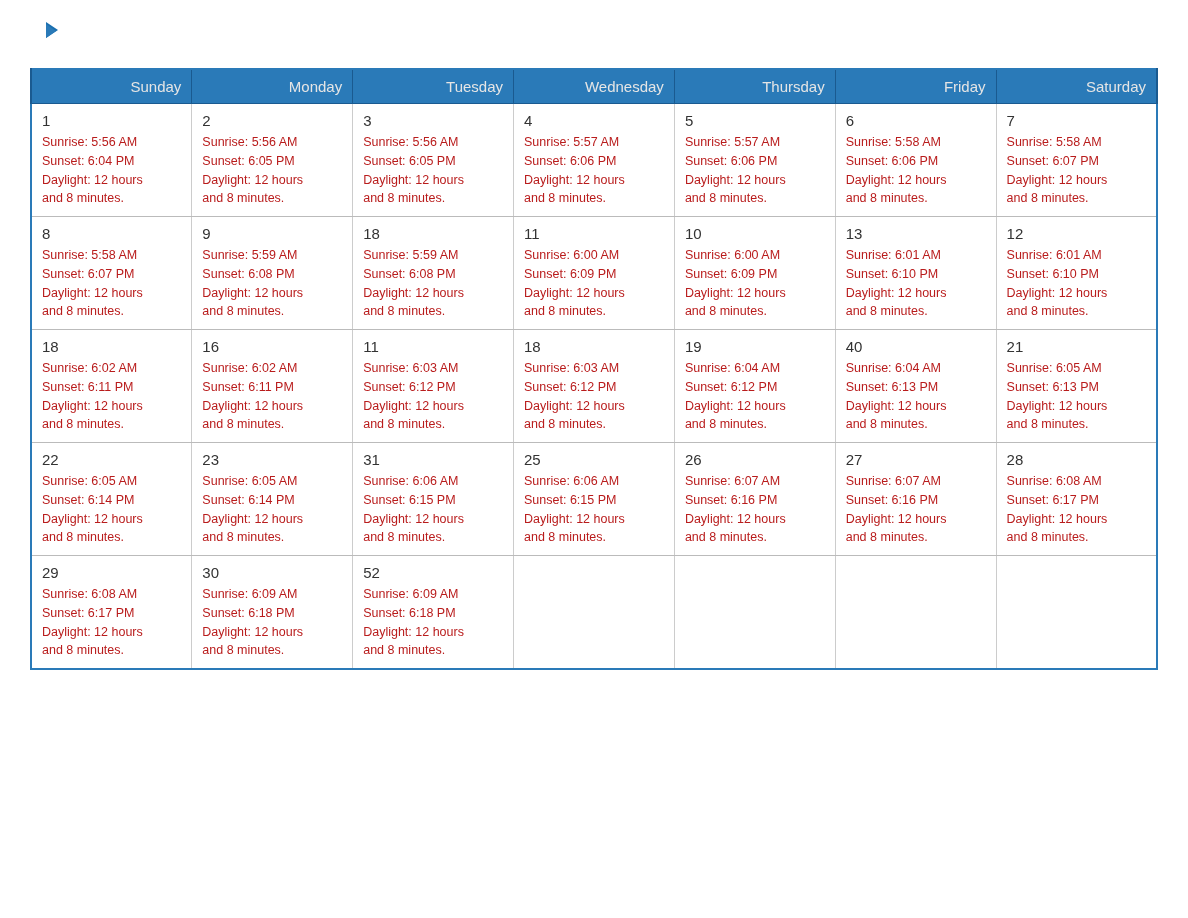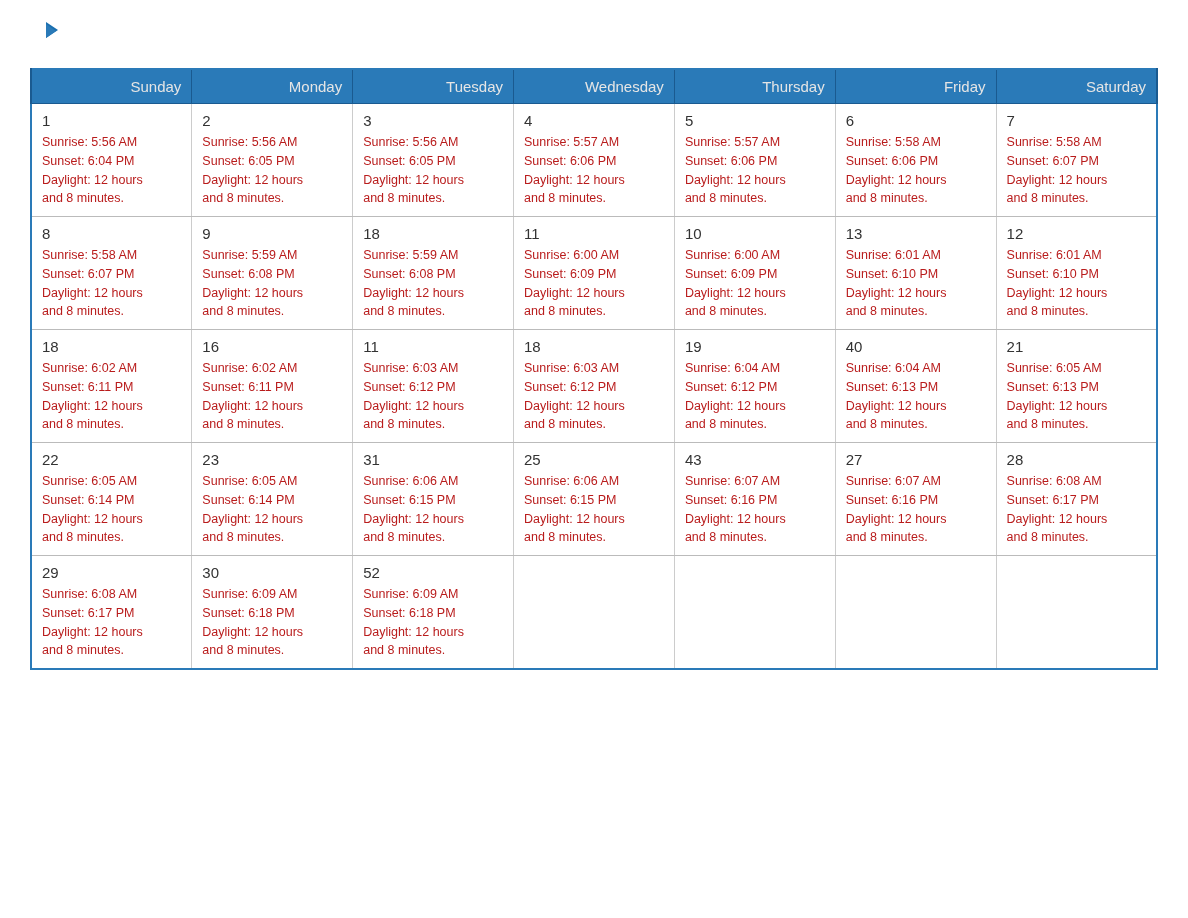--- a/index.html
+++ b/index.html
@@ -254,21 +254,21 @@
         </td>
         <td>
           <span class="day-num">31</span>
           <div class="day-info">Sunrise: 6:06 AM<br>Sunset: 6:15 PM<br>Daylight: 12 hours<br>and 8 minutes.</div>
         </td>
         <td>
           <span class="day-num">25</span>
           <div class="day-info">Sunrise: 6:06 AM<br>Sunset: 6:15 PM<br>Daylight: 12 hours<br>and 8 minutes.</div>
         </td>
         <td>
-          <span class="day-num">43</span>
+          <span class="day-num">26</span>
           <div class="day-info">Sunrise: 6:07 AM<br>Sunset: 6:16 PM<br>Daylight: 12 hours<br>and 8 minutes.</div>
         </td>
         <td>
           <span class="day-num">27</span>
           <div class="day-info">Sunrise: 6:07 AM<br>Sunset: 6:16 PM<br>Daylight: 12 hours<br>and 8 minutes.</div>
         </td>
         <td>
           <span class="day-num">28</span>
           <div class="day-info">Sunrise: 6:08 AM<br>Sunset: 6:17 PM<br>Daylight: 12 hours<br>and 8 minutes.</div>
         </td>

